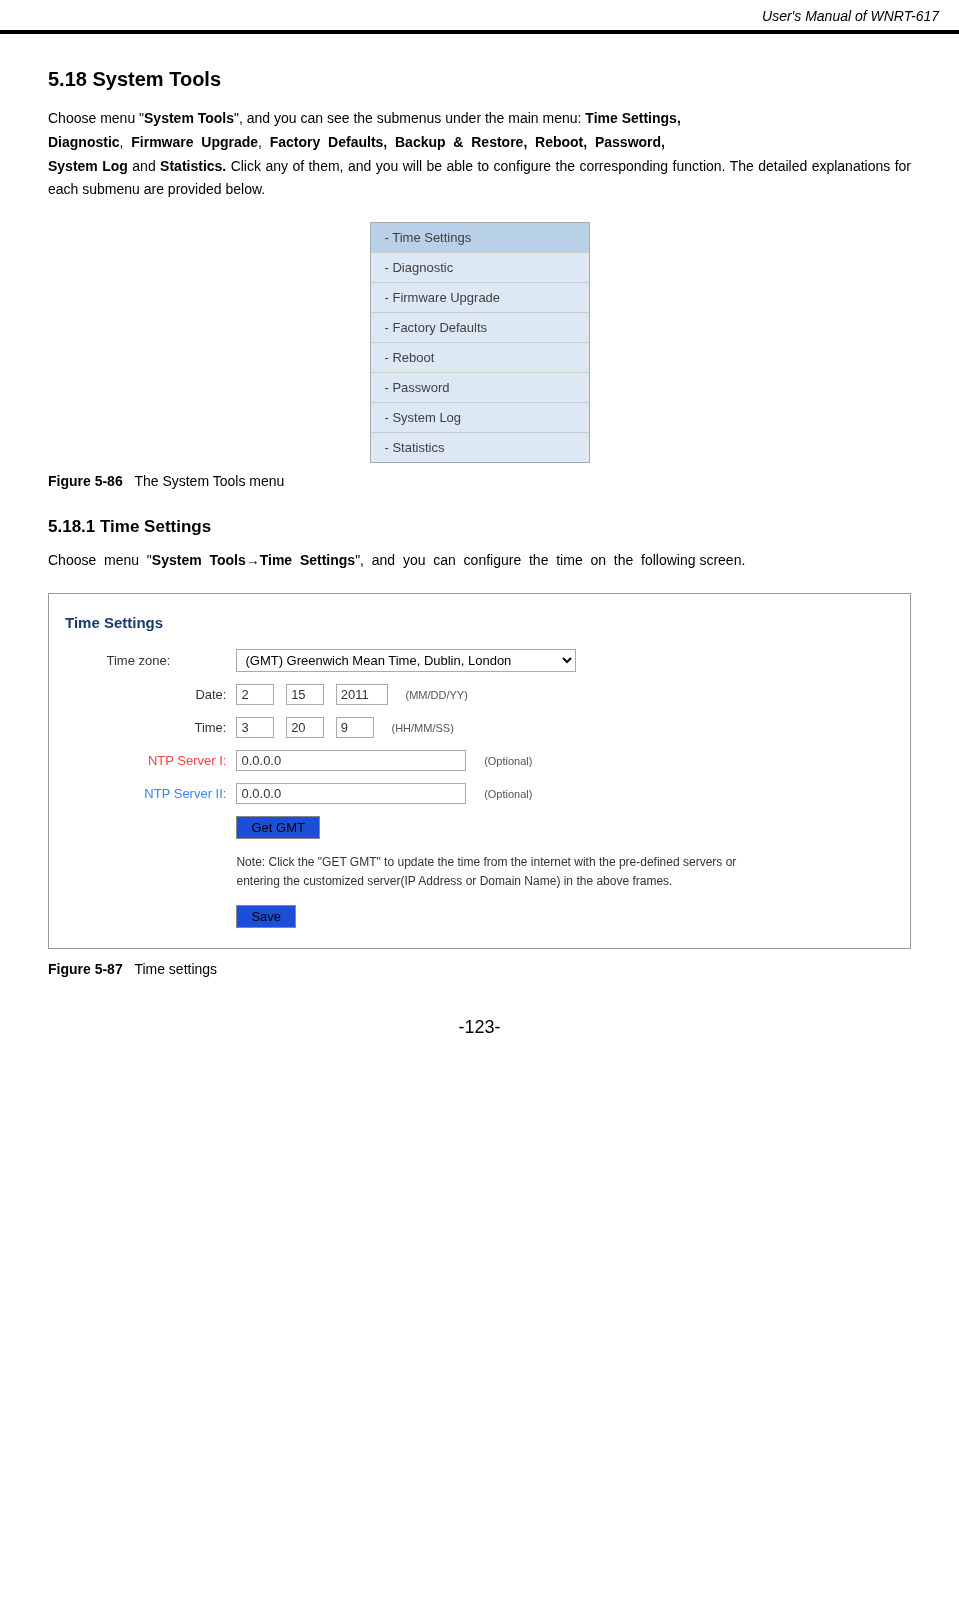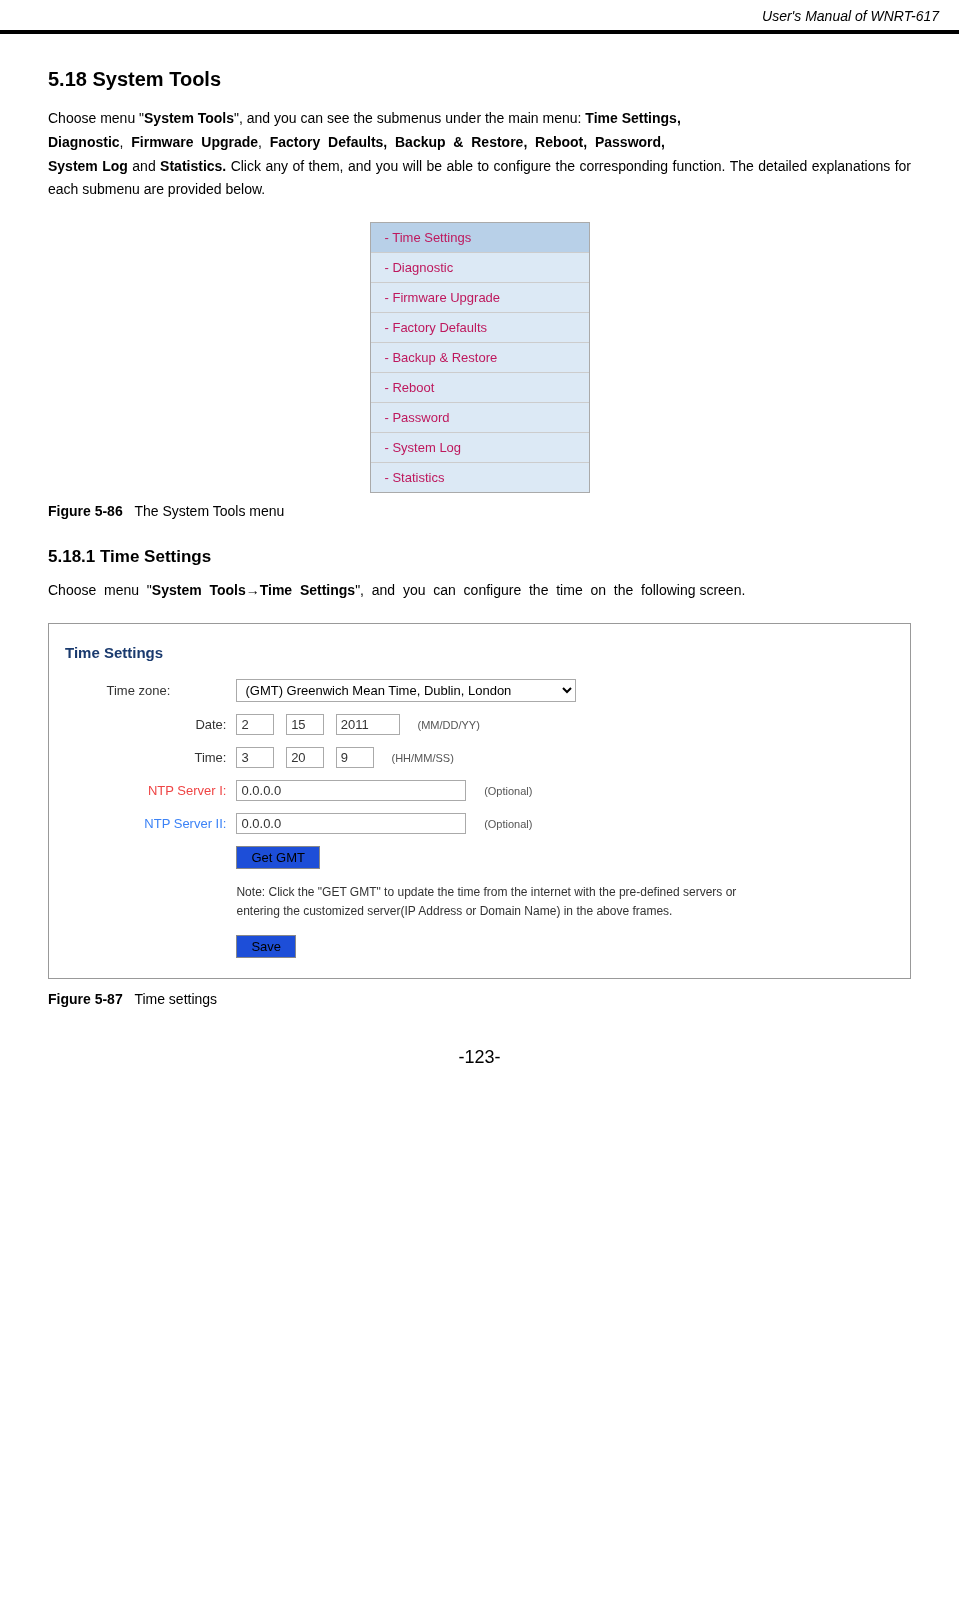--- a/index.html
+++ b/index.html
@@ -46,21 +46,21 @@
     .menu-box {
       display: inline-block;
       border: 1px solid #aaa;
       background: #fff;
       width: 220px;
       vertical-align: top;
     }
     .menu-item {
       padding: 7px 14px;
       font-size: 13px;
-      color: #be185d;
+      color: #404040;
       border-bottom: 1px solid #ccc;
       text-align: left;
       background: #dce9f5;
     }
     .menu-item:last-child {
       border-bottom: none;
     }
     .menu-item-highlight {
       background: #b8d0e8;
     }
@@ -104,21 +104,21 @@
       border: 1px solid #aaa;
       padding: 2px 4px;
       font-size: 13px;
       background: #fff;
       color: #333;
     }
     .form-input-sm {
       width: 38px;
     }
     .form-input-md {
-      width: 64px;
+      width: 52px;
     }
     .form-select {
       border: 1px solid #aaa;
       padding: 2px 4px;
       font-size: 13px;
       background: #fff;
       width: 340px;
     }
     .form-hint {
       font-size: 11px;
@@ -164,21 +164,20 @@
       <span class="bold">Diagnostic</span>,&nbsp; <span class="bold">Firmware&nbsp; Upgrade</span>,&nbsp; <span class="bold">Factory&nbsp; Defaults,&nbsp; Backup&nbsp; &amp;&nbsp; Restore,&nbsp; Reboot,&nbsp; Password,</span><br>
       <span class="bold">System Log</span> and <span class="bold">Statistics.</span> Click any of them, and you will be able to configure the corresponding function. The detailed explanations for each submenu are provided below.
     </p>
 
     <div class="figure-container">
       <div class="menu-box">
         <div class="menu-item menu-item-highlight">- Time Settings</div>
         <div class="menu-item">- Diagnostic</div>
         <div class="menu-item">- Firmware Upgrade</div>
         <div class="menu-item">- Factory Defaults</div>
-        <div class="menu-item">- Backup &amp; Restore</div>
         <div class="menu-item">- Reboot</div>
         <div class="menu-item">- Password</div>
         <div class="menu-item">- System Log</div>
         <div class="menu-item">- Statistics</div>
       </div>
       <div class="figure-caption">
         <span class="fig-label">Figure 5-86</span>&nbsp;&nbsp;&nbsp;<span>The System Tools menu</span>
       </div>
     </div>
   </div>

